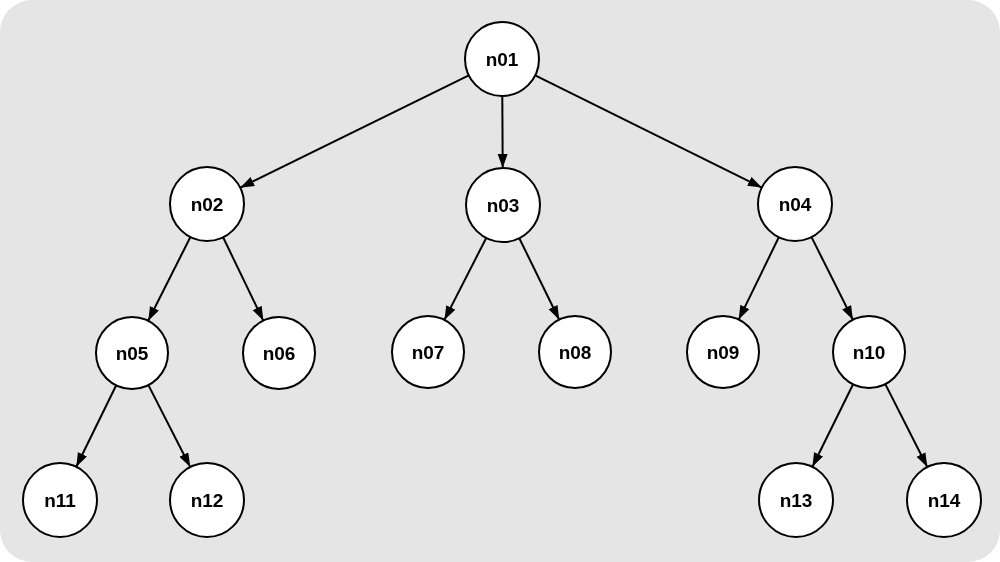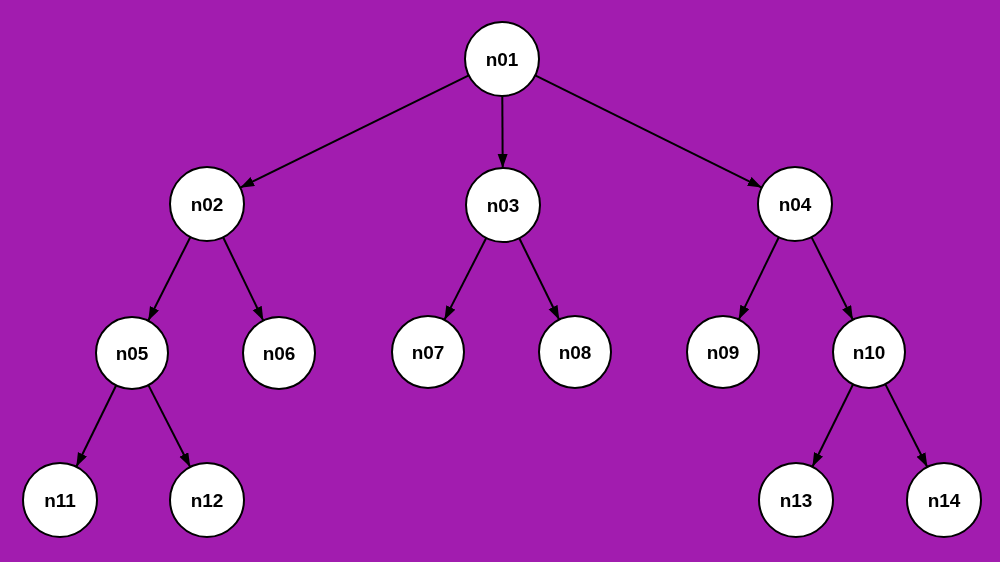--- a/index.html
+++ b/index.html
@@ -4,22 +4,23 @@
 <style>
   html, body {
     margin: 0;
     padding: 0;
     background: #ffffff;
   }
   .canvas-wrap {
     position: relative;
     width: 1000px;
     height: 562px;
-    background: #a21caf;
+    background: #e5e5e5;
     overflow: hidden;
+    border-radius: 32px;
   }
   svg text {
     font-family: "Liberation Sans", "DejaVu Sans", sans-serif;
     font-weight: bold;
     font-size: 19px;
     fill: #000000;
     text-anchor: middle;
     user-select: none;
   }
 </style>

